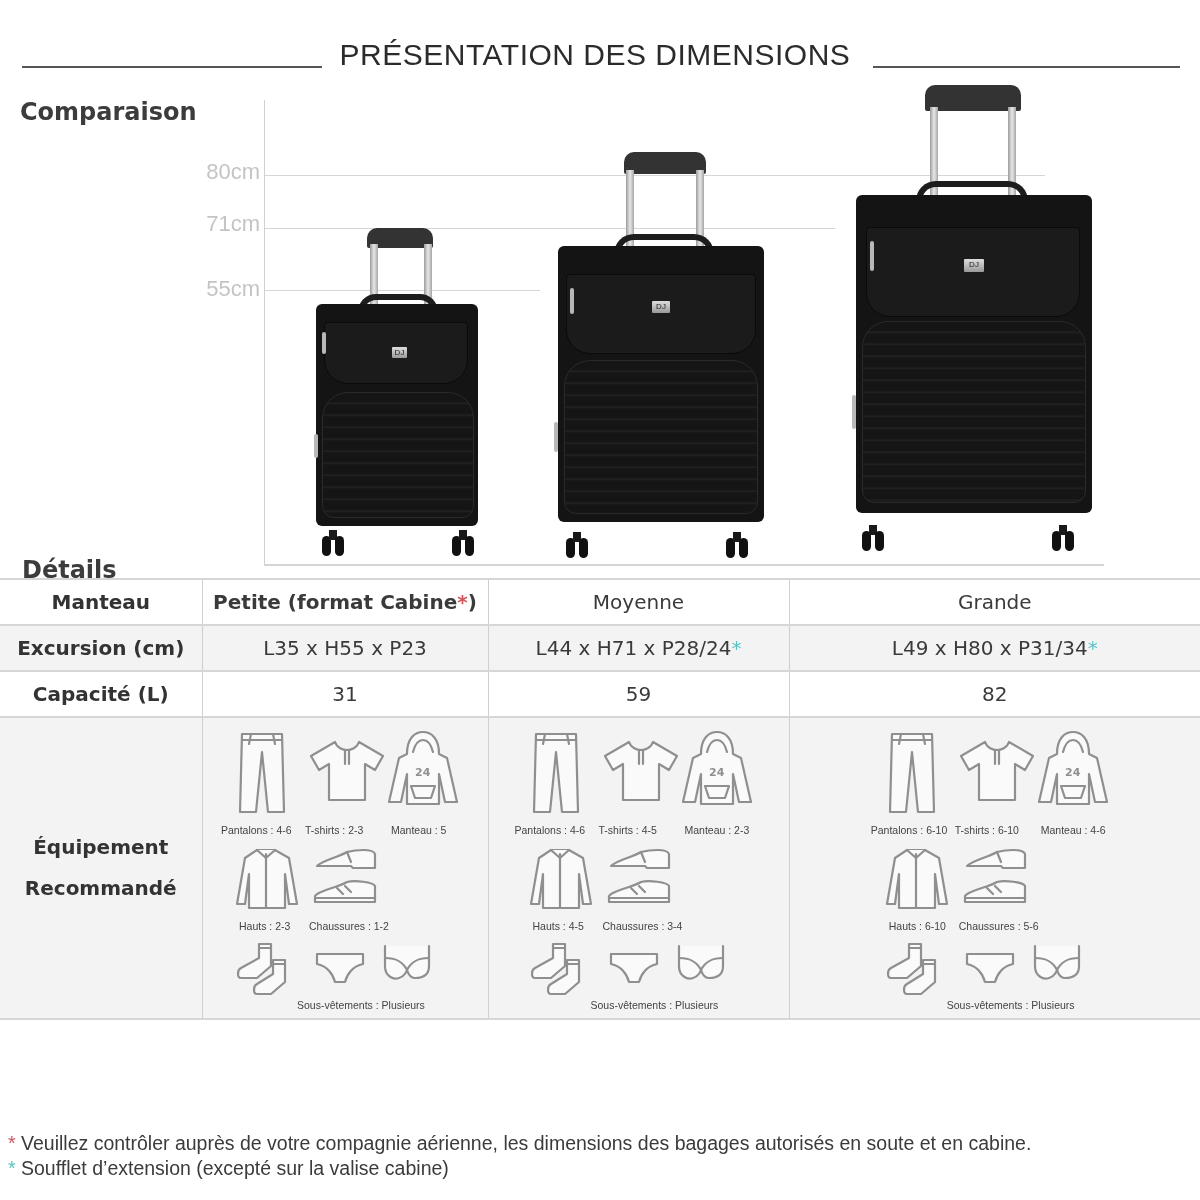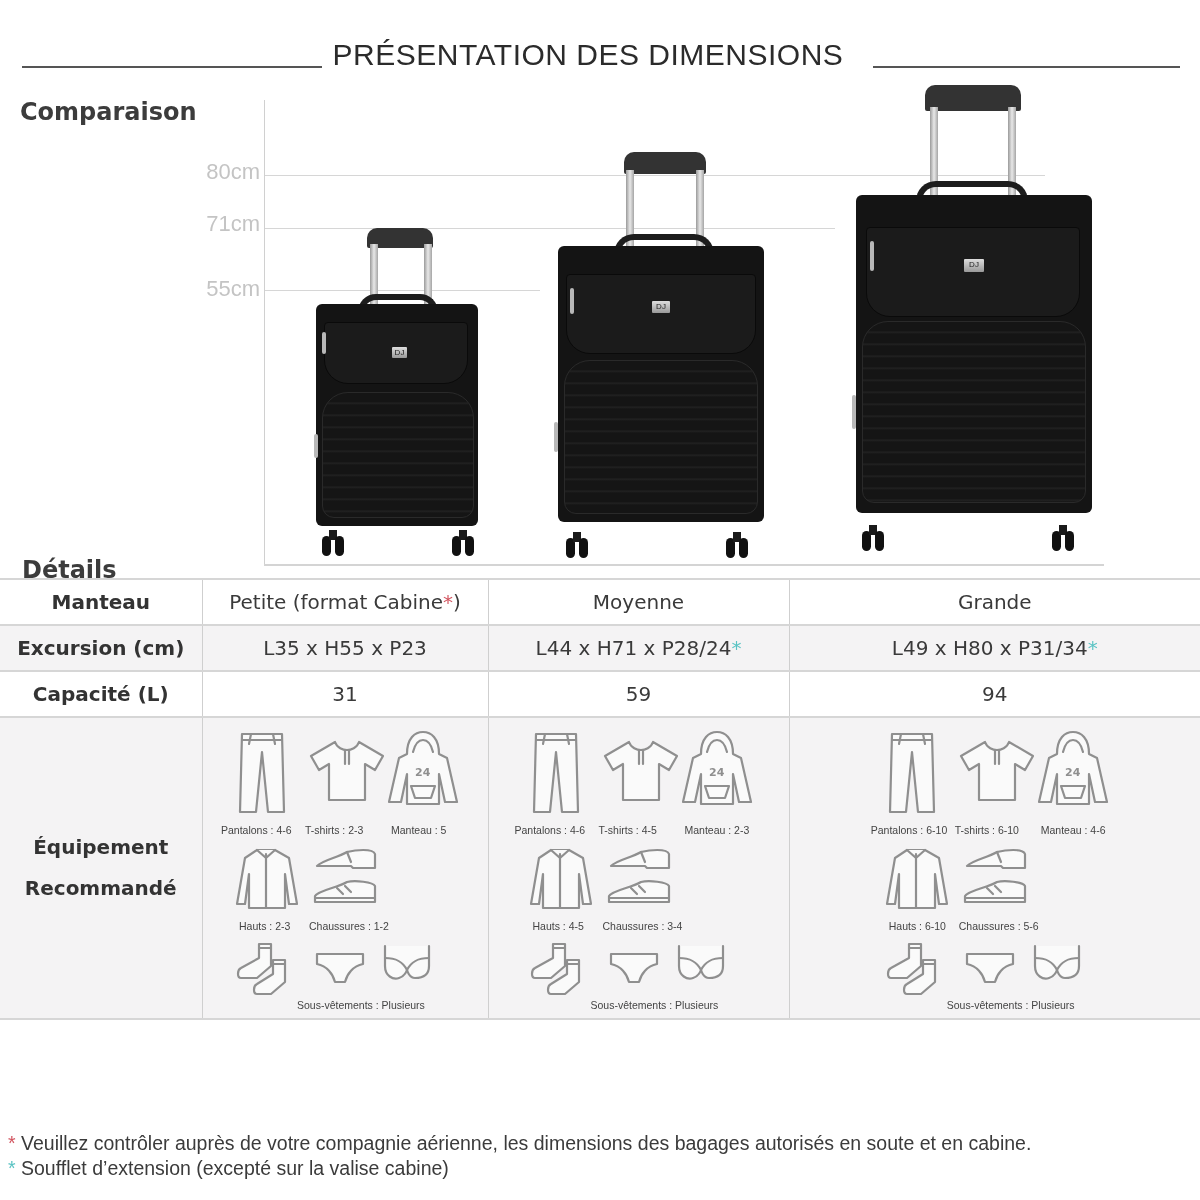--- a/index.html
+++ b/index.html
@@ -1,20 +1,20 @@
 <!DOCTYPE html>
 <html><head>
 <meta charset="utf-8">
 <style>
   * { box-sizing: border-box; margin: 0; padding: 0; }
   html, body { width: 1200px; height: 1200px; background: #ffffff; overflow: hidden; }
   body { position: relative; font-family: "Liberation Sans", sans-serif; color: #333; }
 
   .title-line { position: absolute; top: 66px; height: 2px; background: #555; }
-  .title { position: absolute; top: 38px; left: 0; width: 1176px; text-align: center; font-size: 30px; color: #2b2b2b; letter-spacing: 0.5px; }
+  .title { position: absolute; top: 38px; left: 7px; width: 1176px; text-align: center; font-size: 30px; color: #2b2b2b; letter-spacing: 0.5px; }
 
   .section-label { position: absolute; left: 20px; font-size: 24px; font-weight: bold; color: #3c3c3c; font-family: "DejaVu Sans", sans-serif; }
 
   .axis-v { position: absolute; left: 264px; top: 100px; width: 1px; height: 465px; background: #d0d0d0; }
   .axis-h { position: absolute; left: 264px; top: 564px; width: 840px; height: 2px; background: #d4d4d4; }
   .gridline { position: absolute; left: 265px; height: 1px; background: #d6d6d6; }
   .tick-label { position: absolute; left: 186px; width: 74px; text-align: right; font-size: 22px; color: #c4c4c4; }
 
   
   .suitcase { position: absolute; }
@@ -136,35 +136,35 @@
       </div>
   </div>
 </div>
 
 <div class="section-label" style="top:556px;left:22px;">Détails</div>
 
 <table class="spec-table">
   <tbody>
       <tr class="r-taille">
     <td class="hdr">Manteau</td>
-    <td style="width:286px;"><span>Petite (format Cabine</span><span class="star-red">*</span><span>)</span></td>
+    <td style="width:286px;font-weight:bold;"><span>Petite (format Cabine</span><span class="star-red">*</span><span>)</span></td>
     <td style="width:301px;">Moyenne</td>
     <td>Grande</td>
   </tr>
   <tr class="r-dim shade">
     <td class="hdr">Excursion (cm)</td>
     <td>L35 x H55 x P23</td>
     <td><span>L44 x H71 x P28/24</span><span class="star-teal">*</span></td>
     <td><span>L49 x H80 x P31/34</span><span class="star-teal">*</span></td>
   </tr>
   <tr class="r-cap">
     <td class="hdr">Capacité (L)</td>
     <td>31</td>
     <td>59</td>
-    <td>94</td>
+    <td>82</td>
   </tr>
   <tr class="r-equip shade">
     <td class="hdr">
       <div>Équipement</div>
       <div>Recommandé</div>
     </td>
     <td>
           <div class="equip" style="width:240px;">
   <div class="eq-item" style="left:12px;top:12px;">
     <svg class="ic" width="50" height="86" viewBox="0 0 50 86">

